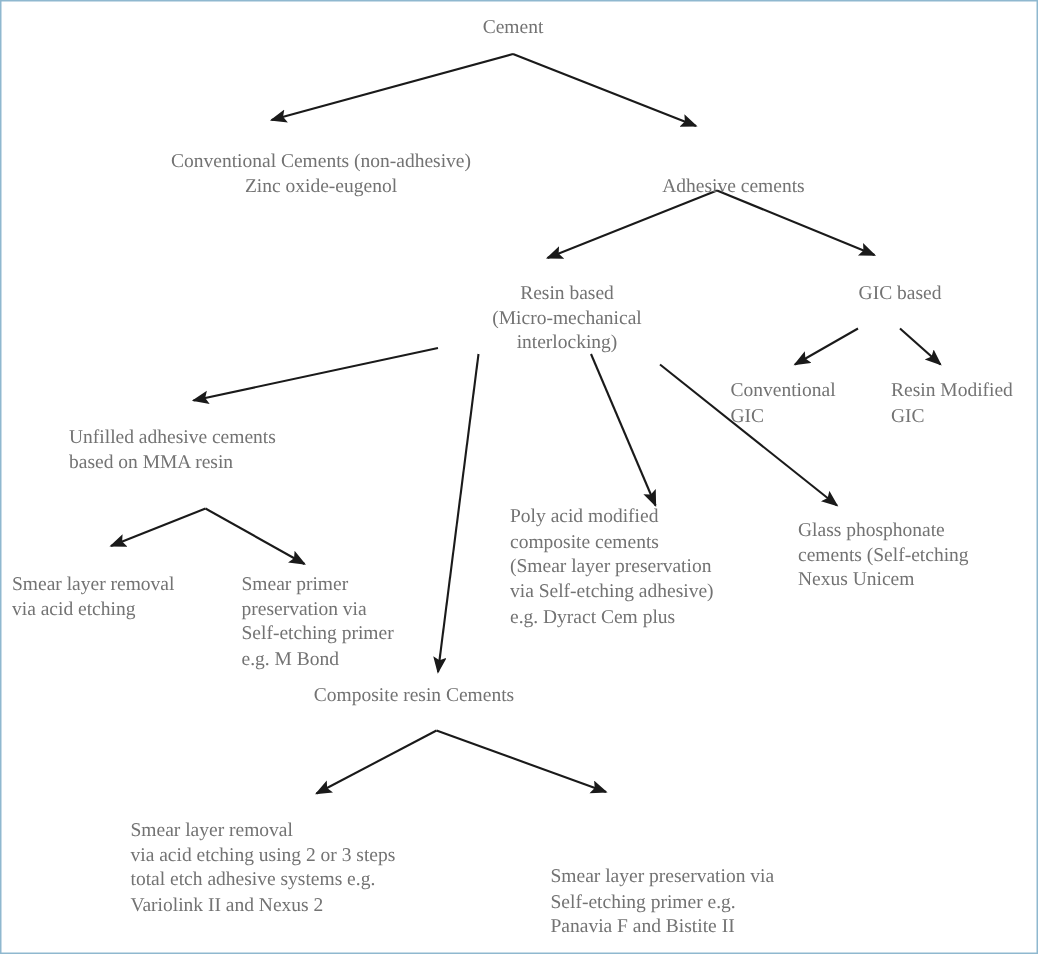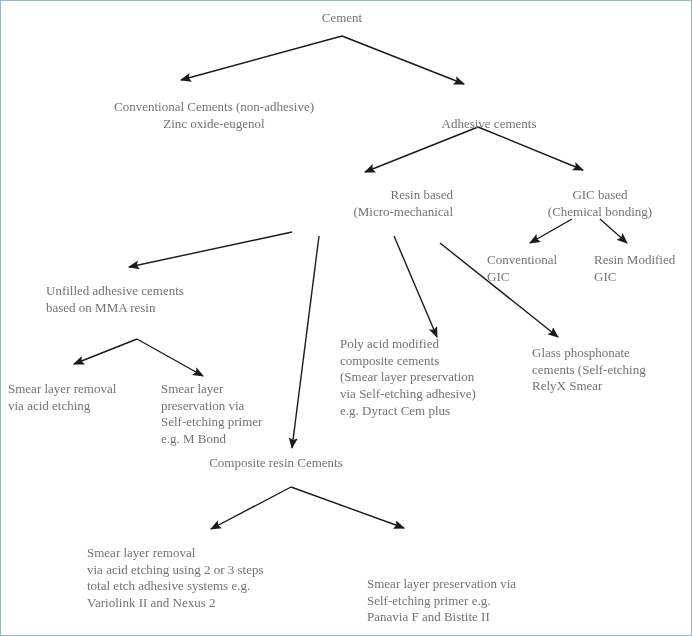--- a/index.html
+++ b/index.html
@@ -73,28 +73,28 @@
         <line x1="137" y1="339" x2="203" y2="376" stroke="#1a1a1a" stroke-width="1.4" marker-end="url(#arrowhead)"></line>
         <line x1="291" y1="487" x2="211" y2="529" stroke="#1a1a1a" stroke-width="1.4" marker-end="url(#arrowhead)"></line>
         <line x1="291" y1="487" x2="404" y2="528" stroke="#1a1a1a" stroke-width="1.4" marker-end="url(#arrowhead)"></line>
       </g>
   </svg>
 
   <div id="node-layer" style="color: rgb(17, 17, 17);">
       <div class="node center" style="width: 160px; top: 10px; left: 262px;"><span class="ln">Cement</span></div>
       <div class="node left" style="width: 248px; top: 99px; left: 90px; text-align: center;"><span class="ln">Conventional Cements (non-adhesive)</span><span class="ln">Zinc oxide-eugenol</span></div>
       <div class="node center" style="width: 160px; top: 116px; left: 409px;"><span class="ln">Adhesive cements</span></div>
-      <div class="node center" style="width: 150px; top: 187px; left: 303px; text-align: right;"><span class="ln">Resin based</span><span class="ln">(Micro-mechanical</span></div>
-      <div class="node center" style="width: 160px; top: 187px; left: 520px;"><span class="ln">GIC based</span><span class="ln">(Chemical bonding)</span></div>
+      <div class="node center" style="width: 150px; top: 187px; left: 303px;"><span class="ln">Resin based</span><span class="ln">(Micro-mechanical</span><span class="ln">interlocking)</span></div>
+      <div class="node center" style="width: 160px; top: 187px; left: 520px;"><span class="ln">GIC based</span></div>
       <div class="node left" style="width: 110px; top: 252px; left: 487px;"><span class="ln">Conventional</span><span class="ln">GIC</span></div>
       <div class="node left" style="width: 112px; top: 252px; left: 594px;"><span class="ln">Resin Modified</span><span class="ln">GIC</span></div>
       <div class="node left" style="width: 200px; top: 283px; left: 46px;"><span class="ln">Unfilled adhesive cements</span><span class="ln">based on MMA resin</span></div>
       <div class="node left" style="width: 160px; top: 381px; left: 8px;"><span class="ln">Smear layer removal</span><span class="ln">via acid etching</span></div>
-      <div class="node left" style="width: 150px; top: 381px; left: 161px;"><span class="ln">Smear layer</span><span class="ln">preservation via</span><span class="ln">Self-etching primer</span><span class="ln">e.g. M Bond</span></div>
+      <div class="node left" style="width: 150px; top: 381px; left: 161px;"><span class="ln">Smear primer</span><span class="ln">preservation via</span><span class="ln">Self-etching primer</span><span class="ln">e.g. M Bond</span></div>
       <div class="node left" style="width: 190px; top: 336px; left: 340px;"><span class="ln">Poly acid modified</span><span class="ln">composite cements</span><span class="ln">(Smear layer preservation</span><span class="ln">via Self-etching adhesive)</span><span class="ln">e.g. Dyract Cem plus</span></div>
-      <div class="node left" style="width: 156px; top: 345px; left: 532px;"><span class="ln">Glass phosphonate</span><span class="ln">cements (Self-etching</span><span class="ln">RelyX Smear</span></div>
+      <div class="node left" style="width: 156px; top: 345px; left: 532px;"><span class="ln">Glass phosphonate</span><span class="ln">cements (Self-etching</span><span class="ln">Nexus Unicem</span></div>
       <div class="node center" style="width: 200px; top: 455px; left: 176px;"><span class="ln">Composite resin Cements</span></div>
       <div class="node left" style="width: 240px; top: 545px; left: 87px;"><span class="ln">Smear layer removal</span><span class="ln">via acid etching using 2 or 3 steps</span><span class="ln">total etch adhesive systems e.g.</span><span class="ln">Variolink II and Nexus 2</span></div>
       <div class="node left" style="width: 230px; top: 576px; left: 367px;"><span class="ln">Smear layer preservation via</span><span class="ln">Self-etching primer e.g.</span><span class="ln">Panavia F and Bistite II</span></div>
     </div>
 
   <div id="frame"></div>
 </div>
 
 </body></html>

